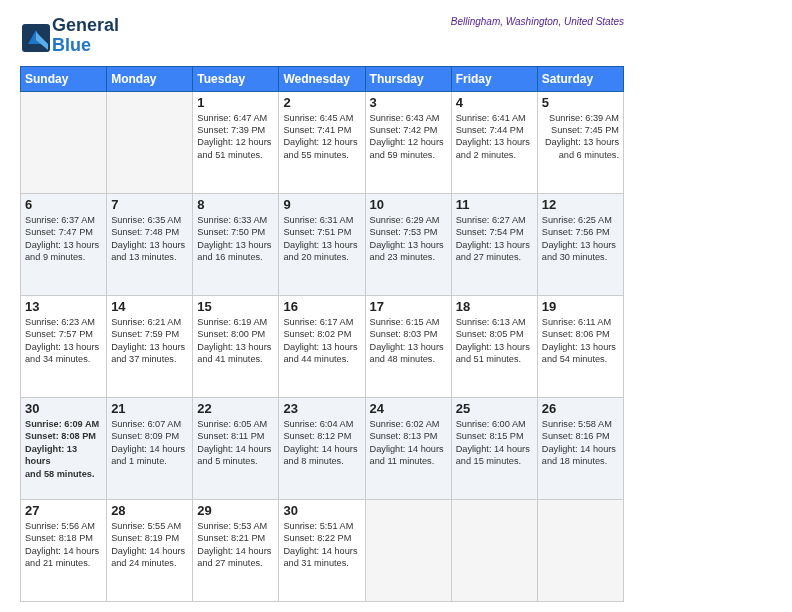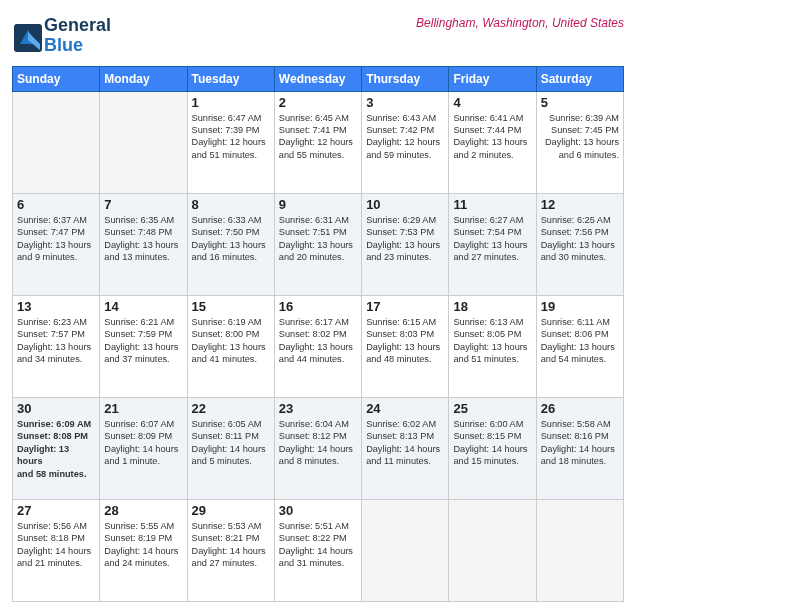--- a/index.html
+++ b/index.html
@@ -6,21 +6,21 @@
     body {
       font-family: Arial, sans-serif;
       background: #fff;
       width: 792px;
       height: 612px;
       overflow: hidden;
     }
     .page {
       width: 644px;
       height: 612px;
-      padding: 16px 20px 10px 12px;
+      padding: 16px 20px 10px 20px;
       display: flex;
       flex-direction: column;
     }
     .header {
       display: flex;
       justify-content: space-between;
       align-items: flex-start;
       margin-bottom: 10px;
     }
     .logo {
@@ -51,22 +51,22 @@
     .header-right {
       text-align: right;
     }
     .month-title {
       font-size: 32px;
       font-weight: bold;
       color: #1a3a5c;
       line-height: 1.1;
     }
     .location {
-      font-size: 12px;
-      color: #be185d;
+      font-size: 10px;
+      color: #4c1d95;
       font-style: italic;
     }
     .calendar {
       flex: 1;
       border: 1px solid #ccc;
       border-collapse: collapse;
       width: 100%;
       table-layout: fixed;
     }
     .calendar th {

